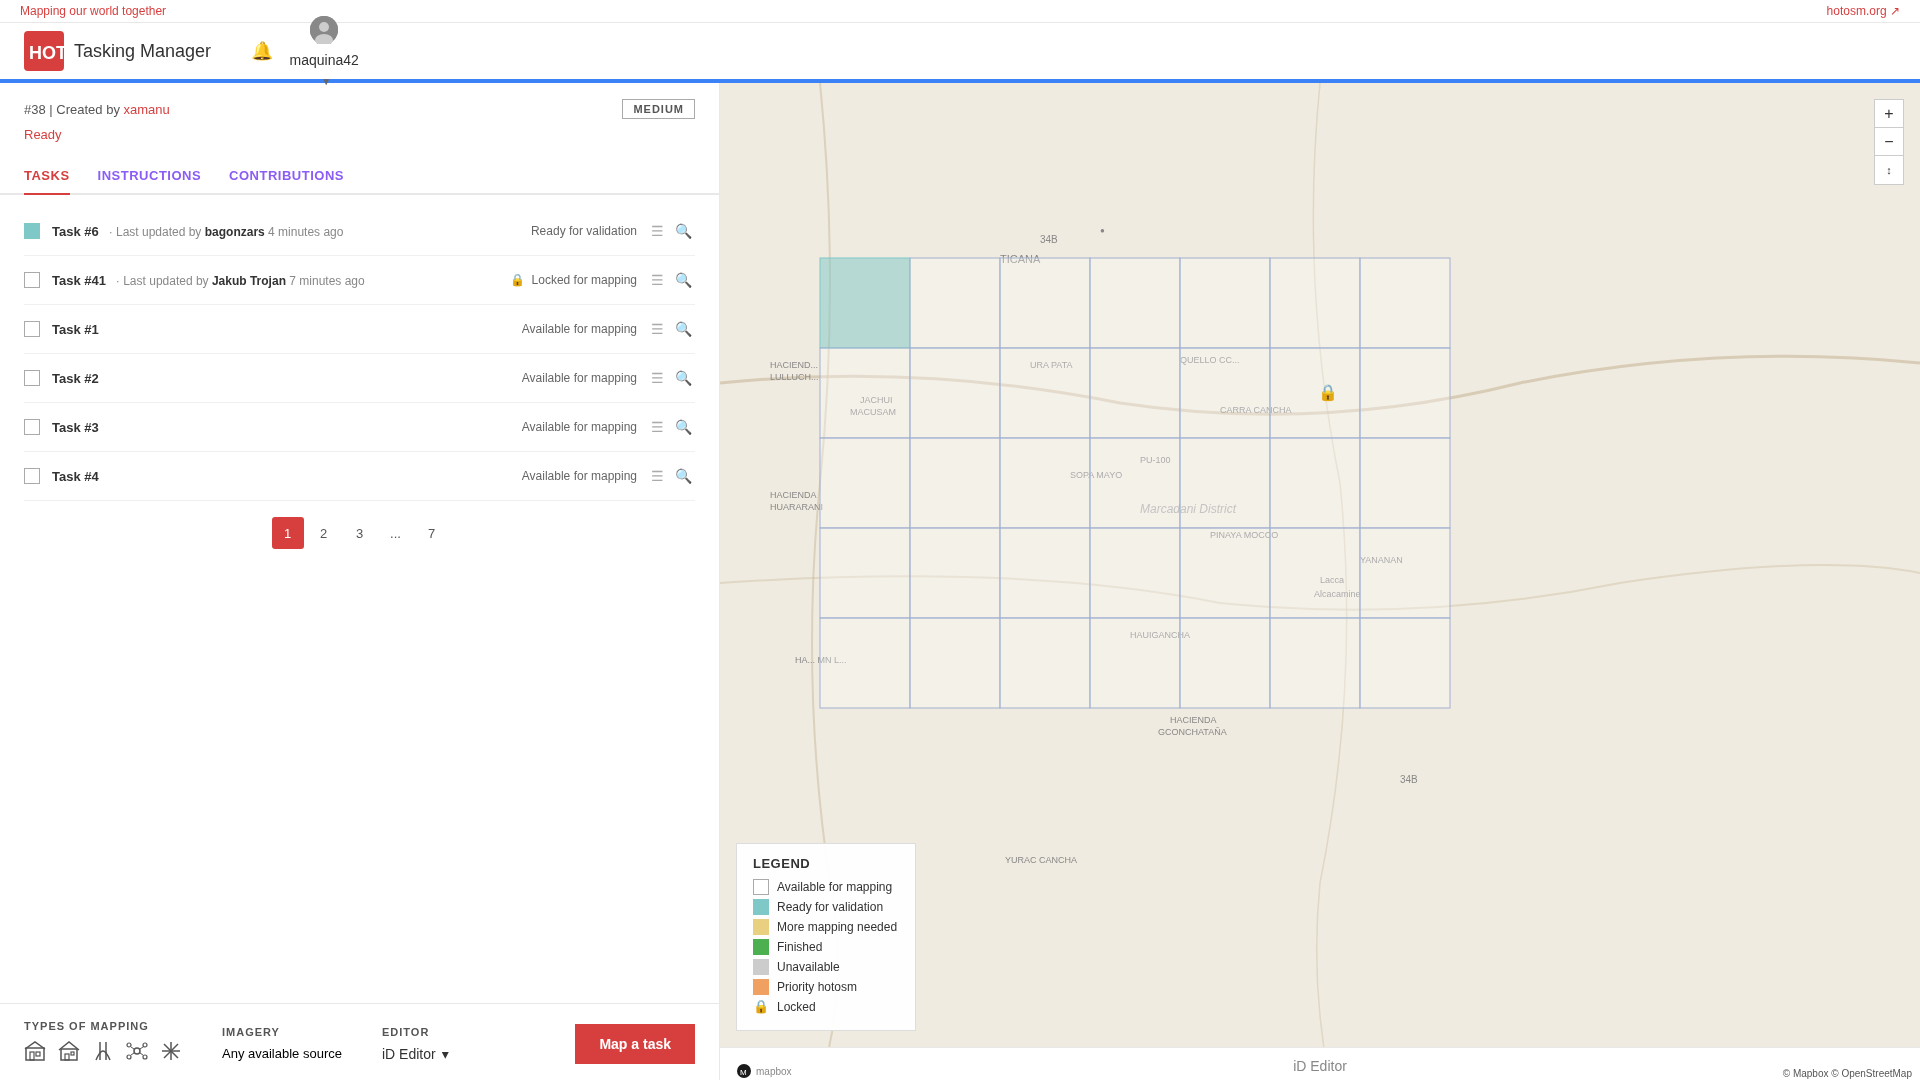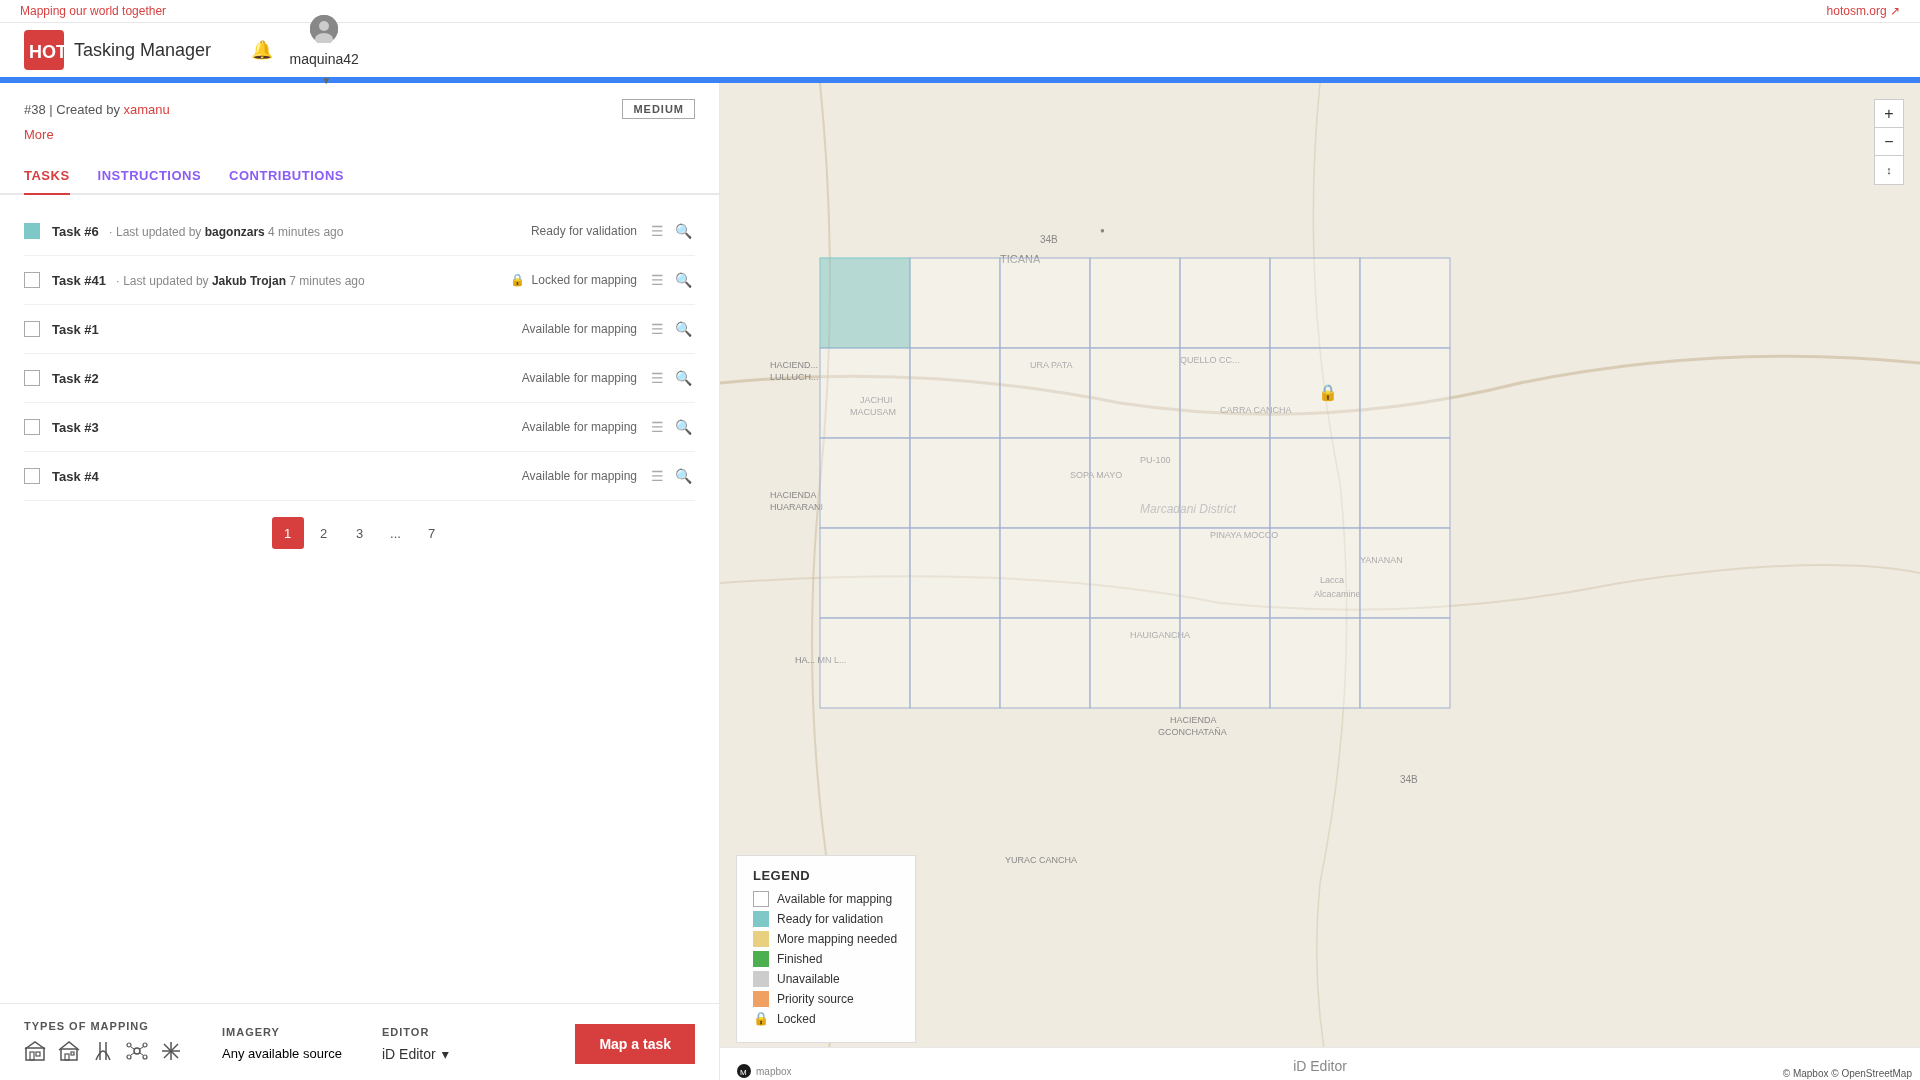--- a/index.html
+++ b/index.html
@@ -15,21 +15,21 @@
       align-items: center;
       font-size: 12px;
       color: #d73f3f;
     }
 
     
     .navbar {
       display: flex;
       align-items: center;
       padding: 0 24px;
-      border-bottom: 6px solid #3b82f6;
+      border-bottom: 4px solid #3b82f6;
       height: 60px;
       background: #fff;
     }
     .navbar-brand {
       display: flex;
       align-items: center;
       margin-right: 40px;
       text-decoration: none;
       color: #333;
     }
@@ -317,21 +317,21 @@
       cursor: pointer;
       font-size: 16px;
       color: #333;
       border-bottom: 1px solid #ccc;
     }
     .zoom-btn:last-child { border-bottom: none; }
 
     
     .legend {
       position: absolute;
-      bottom: 40px;
+      bottom: 52px;
       left: 16px;
       background: rgba(255,255,255,0.95);
       border: 1px solid #ddd;
       padding: 12px 16px;
       font-size: 12px;
       z-index: 10;
       min-width: 180px;
     }
     .legend-title {
       font-weight: 700;
@@ -457,21 +457,21 @@
     <div class="project-header">
       <div class="project-meta">
         <div class="project-id-author">
           <span>#38</span>
           <span> | </span>
           <span>Created by</span>
           <a style="color:#d73f3f;text-decoration:none;">xamanu</a>
         </div>
         <div class="difficulty-badge">MEDIUM</div>
       </div>
-      <div class="project-country">More</div>
+      <div class="project-country">Ready</div>
     </div>
 
     <div class="tabs">
       <div class="tab active">TASKS</div>
       <div class="tab">INSTRUCTIONS</div>
       <div class="tab">CONTRIBUTIONS</div>
     </div>
 
     <div class="task-list">
 
@@ -740,21 +740,21 @@
       <div class="legend-item">
         <div class="legend-color" style="background:#4caf50;border:1px solid #4caf50;"></div>
         <span>Finished</span>
       </div>
       <div class="legend-item">
         <div class="legend-color" style="background:#ccc;border:1px solid #ccc;"></div>
         <span>Unavailable</span>
       </div>
       <div class="legend-item">
         <div class="legend-color" style="background:#f0a060;border:1px solid #f0a060;"></div>
-        <span>Priority source</span>
+        <span>Priority hotosm</span>
       </div>
       <div class="legend-item">
         <span style="font-size:13px;width:16px;text-align:center;">🔒</span>
         <span>Locked</span>
       </div>
     </div>
 
     <div class="map-attribution">© Mapbox © OpenStreetMap</div>
 
     <div class="mapbox-logo">

